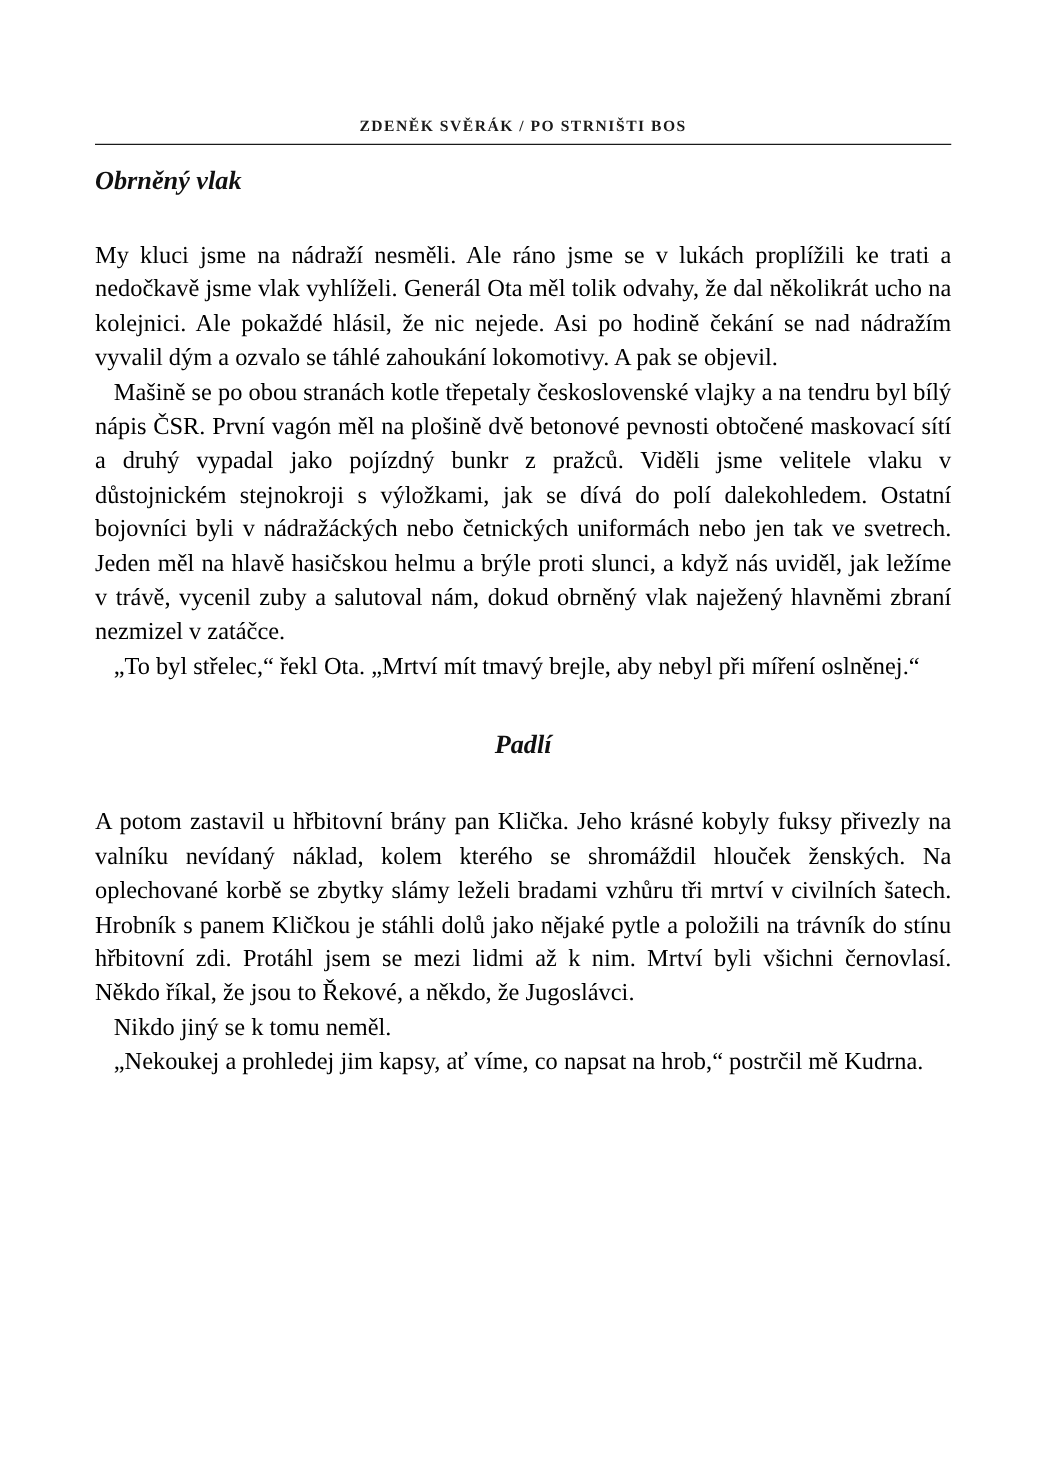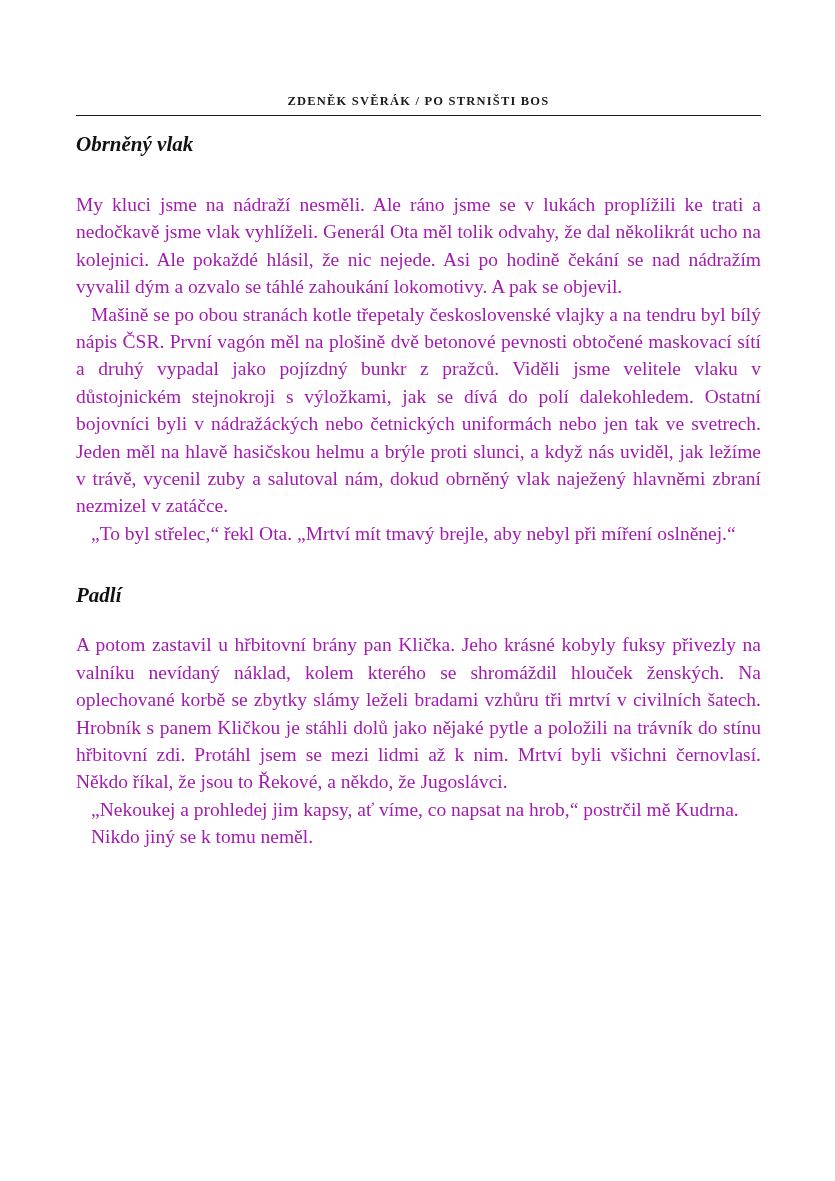--- a/index.html
+++ b/index.html
@@ -44,28 +44,29 @@
     font-style: italic;
     margin: 0;
     color: #111;
   }
   .section-title.first {
     margin-top: 16px;
     margin-bottom: 34px;
   }
   .section-title.second {
     margin-top: 36px;
-    margin-bottom: 23px;
+    margin-bottom: 36px;
+    text-align: center;
   }
   .para {
     margin: 0;
     font-size: 19.5px;
     line-height: 27.4px;
     text-align: justify;
-    color: #a21caf;
+    color: #000000;
   }
   .para.indent {
     text-indent: 15px;
   }
   .page-footer {
     position: absolute;
     left: 76px;
     right: 74px;
     top: 1054px;
   }
@@ -92,22 +93,22 @@
 
     <h2 class="section-title first">Obrněný vlak</h2>
 
     <p class="para">My kluci jsme na nádraží nesměli. Ale ráno jsme se v lukách proplížili ke trati a nedočkavě jsme vlak vyhlíželi. Generál Ota měl tolik odvahy, že dal několikrát ucho na kolejnici. Ale pokaždé hlásil, že nic nejede. Asi po hodině čekání se nad nádražím vyvalil dým a ozvalo se táhlé zahoukání lokomotivy. A pak se objevil.</p>
     <p class="para indent">Mašině se po obou stranách kotle třepetaly československé vlajky a na tendru byl bílý nápis ČSR. První vagón měl na plošině dvě betonové pevnosti obtočené maskovací sítí a druhý vypadal jako pojízdný bunkr z pražců. Viděli jsme velitele vlaku v důstojnickém stejnokroji s výložkami, jak se dívá do polí dalekohledem. Ostatní bojovníci byli v nádražáckých nebo četnických uniformách nebo jen tak ve svetrech. Jeden měl na hlavě hasičskou helmu a brýle proti slunci, a když nás uviděl, jak ležíme v trávě, vycenil zuby a salutoval nám, dokud obrněný vlak naježený hlavněmi zbraní nezmizel v zatáčce.</p>
     <p class="para indent">„To byl střelec,“ řekl Ota. „Mrtví mít tmavý brejle, aby nebyl při míření oslněnej.“</p>
 
     <h2 class="section-title second">Padlí</h2>
 
     <p class="para">A potom zastavil u hřbitovní brány pan Klička. Jeho krásné kobyly fuksy přivezly na valníku nevídaný náklad, kolem kterého se shromáždil hlouček ženských. Na oplechované korbě se zbytky slámy leželi bradami vzhůru tři mrtví v civilních šatech. Hrobník s panem Kličkou je stáhli dolů jako nějaké pytle a položili na trávník do stínu hřbitovní zdi. Protáhl jsem se mezi lidmi až k nim. Mrtví byli všichni černovlasí. Někdo říkal, že jsou to Řekové, a někdo, že Jugoslávci.</p>
+    <p class="para indent">Nikdo jiný se k tomu neměl.</p>
     <p class="para indent">„Nekoukej a prohledej jim kapsy, ať víme, co napsat na hrob,“ postrčil mě Kudrna.</p>
-    <p class="para indent">Nikdo jiný se k tomu neměl.</p>
 
   </div>
 
   <div class="page-footer">
     <hr class="foot-rule">
     <div class="page-number">/ 84 /</div>
   </div>
 </div>
 
 </body></html>

